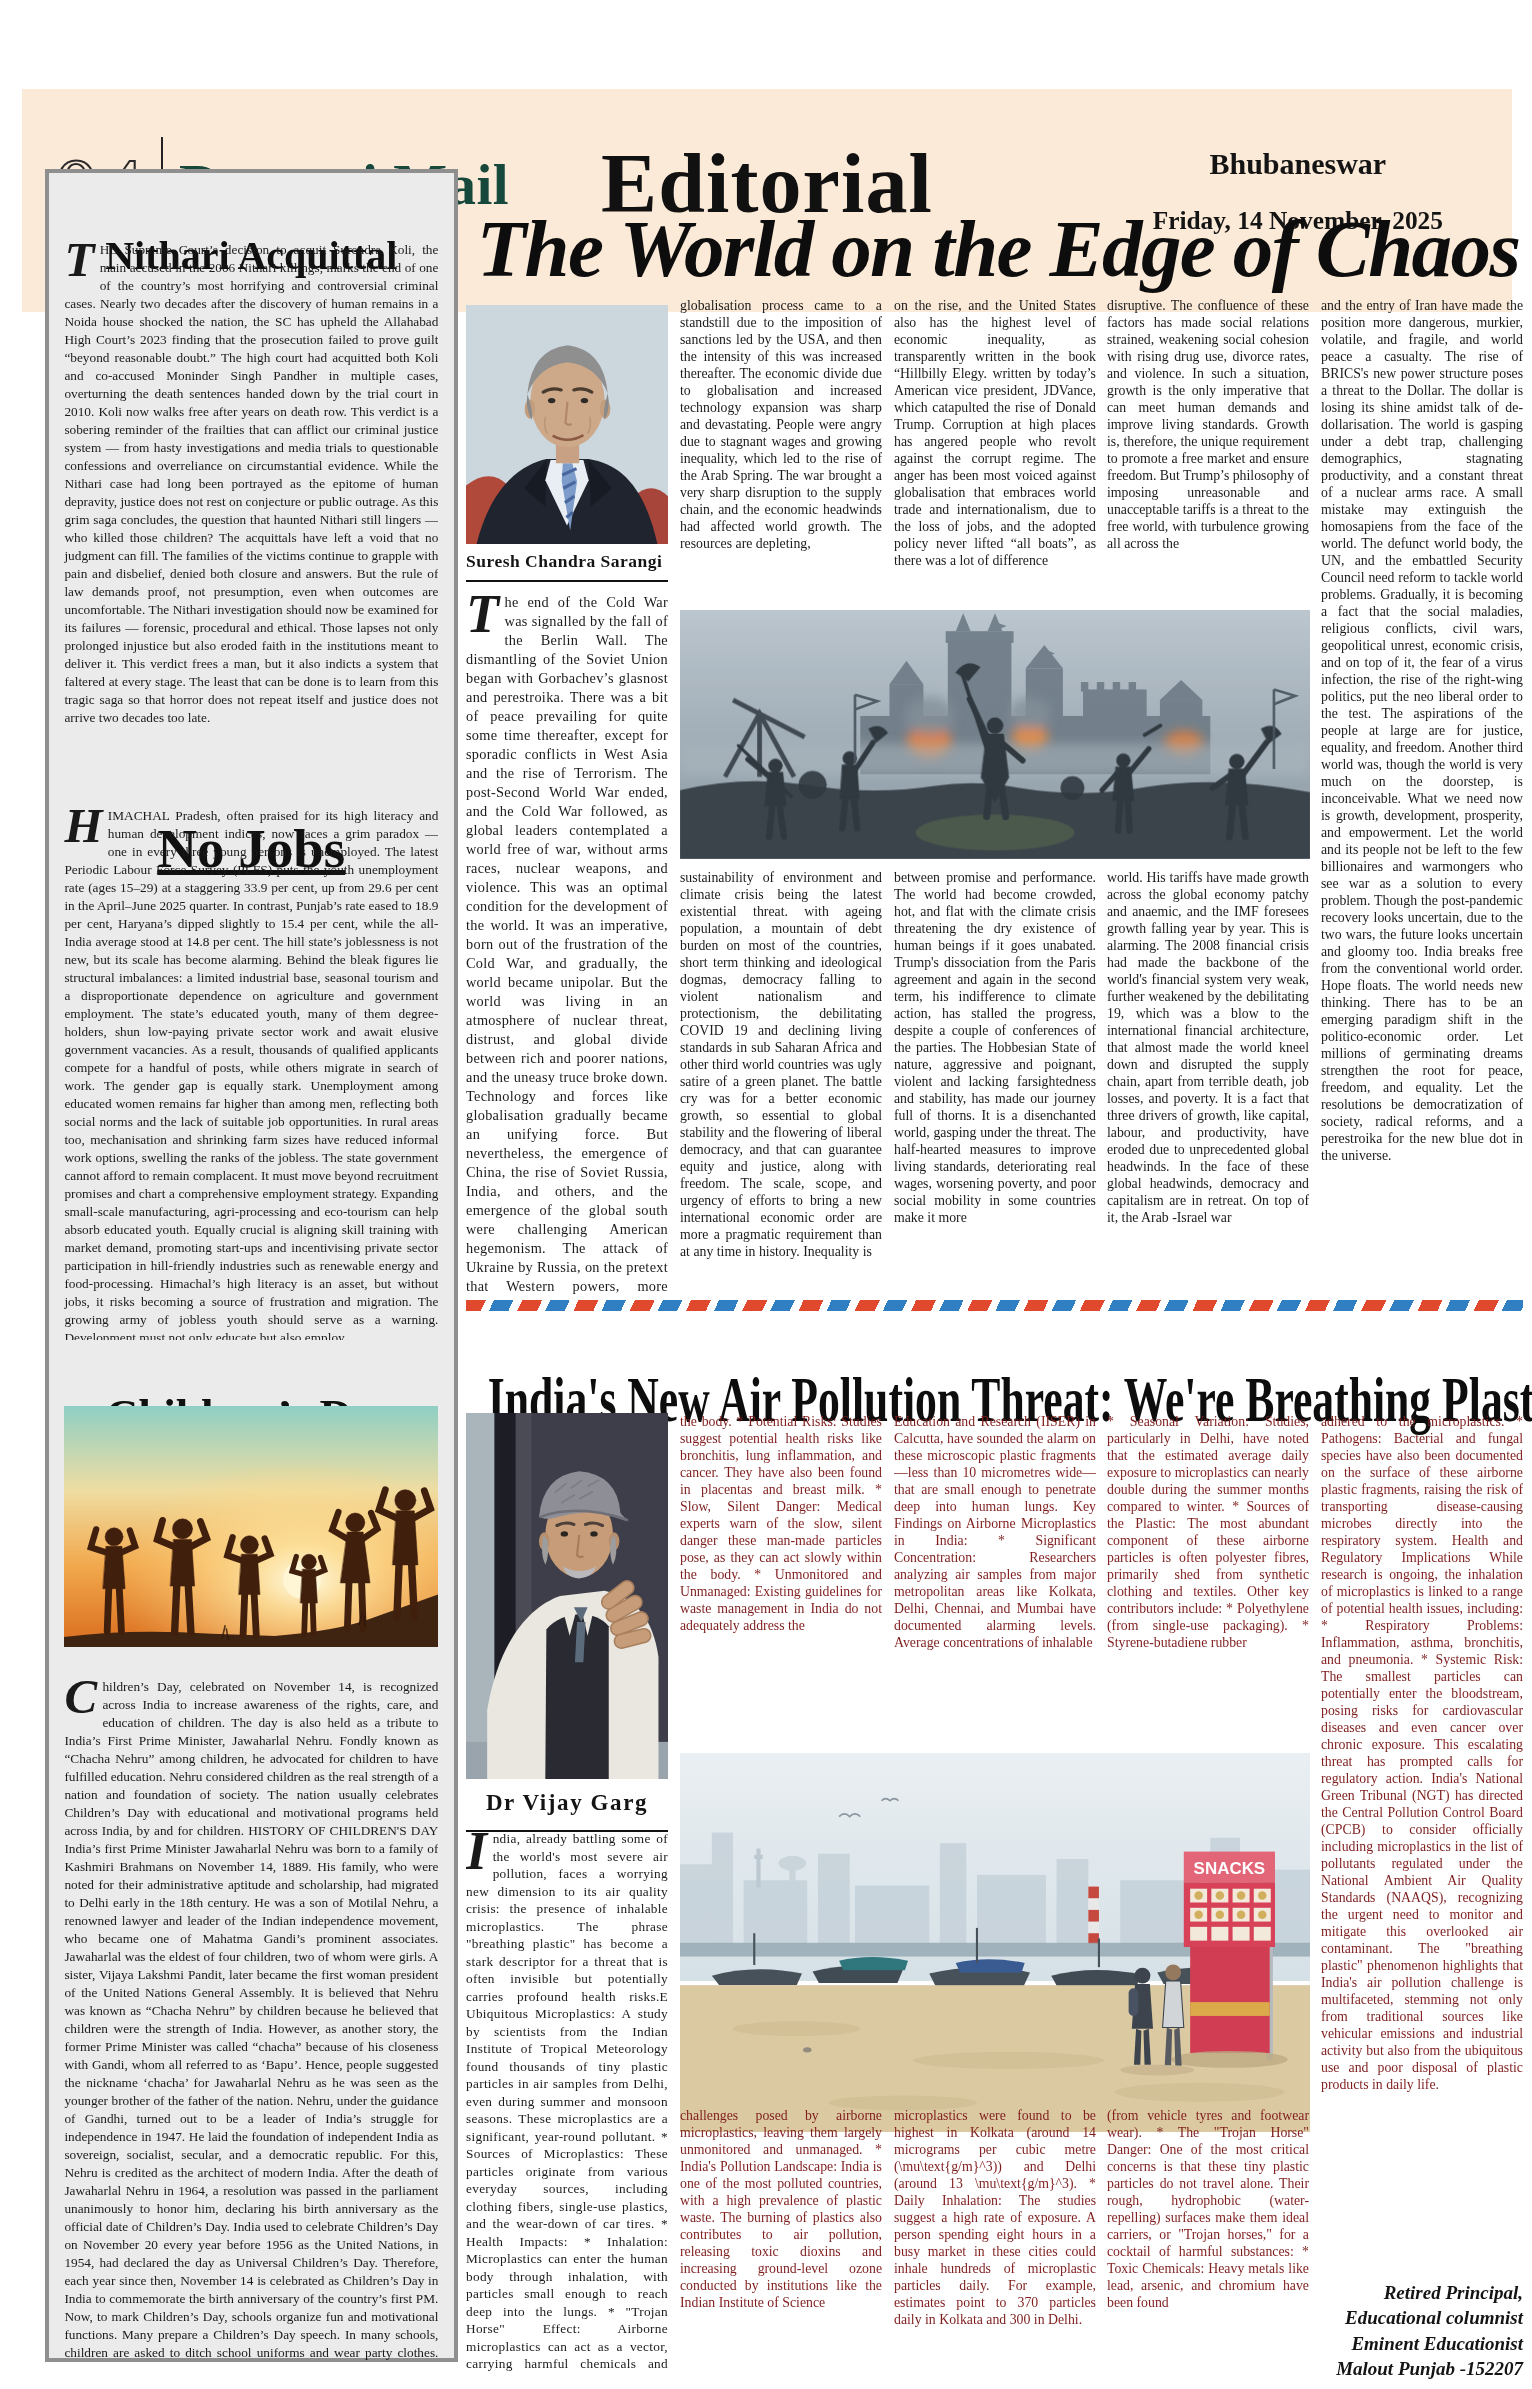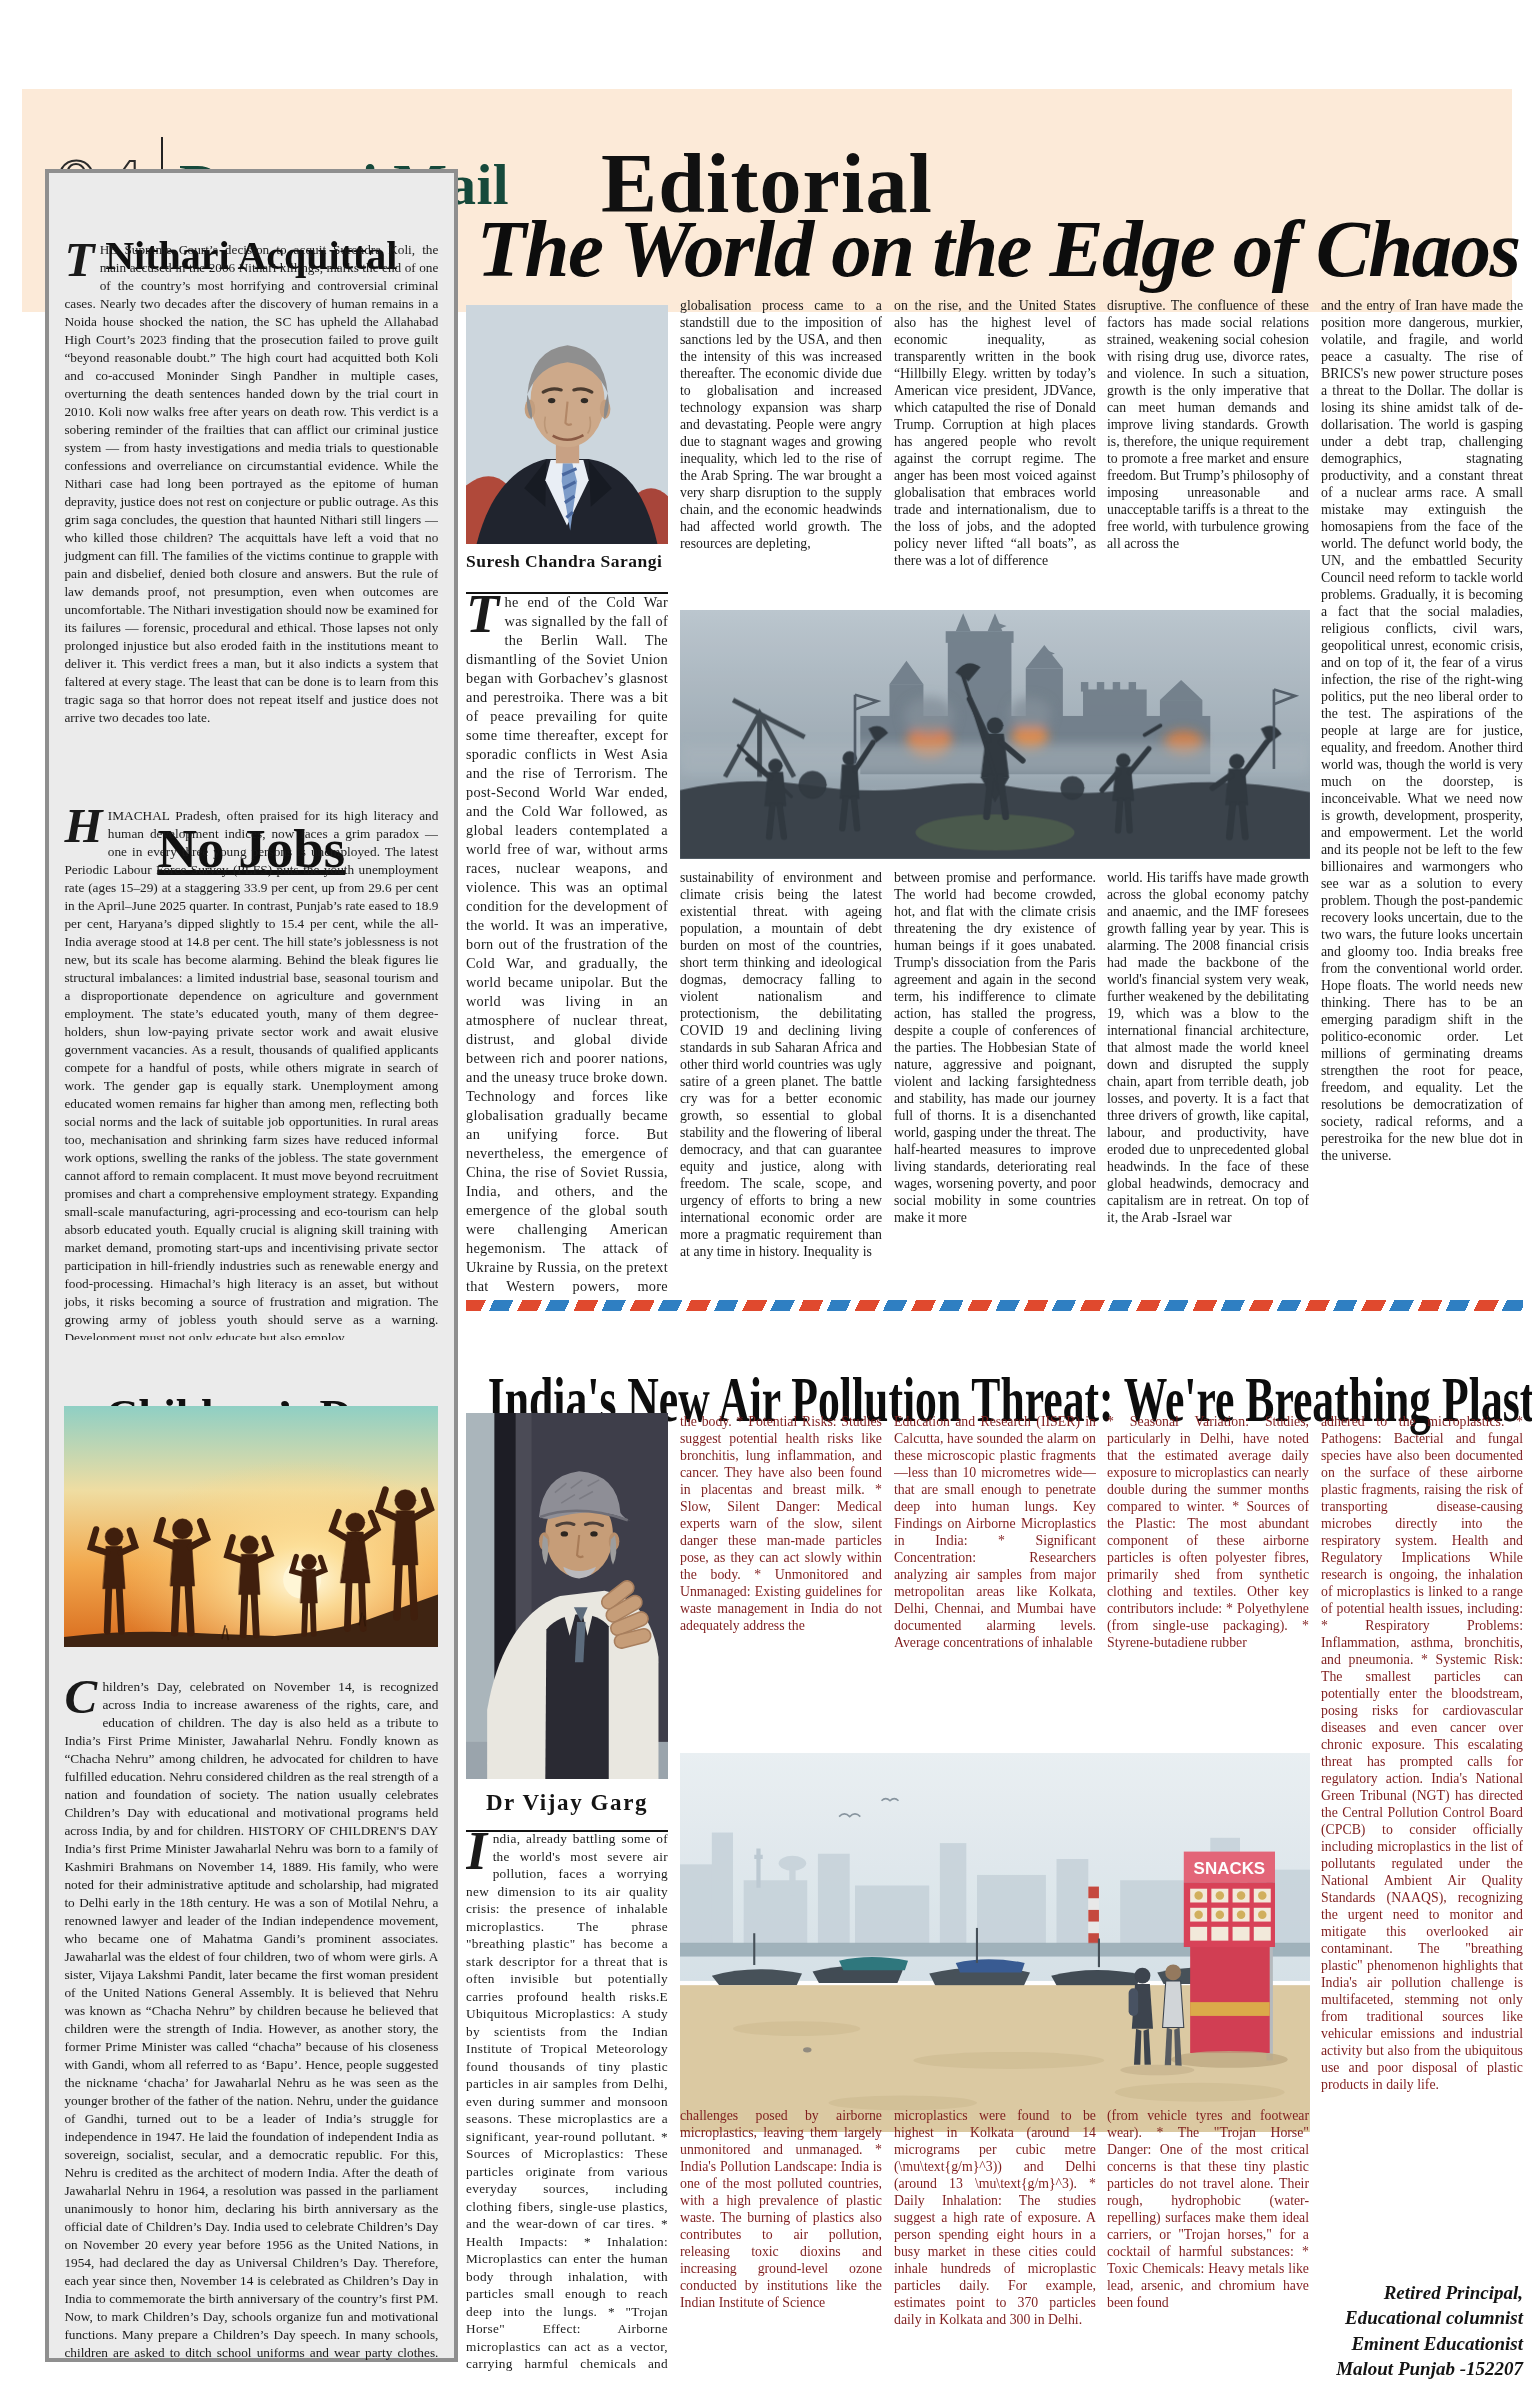--- a/index.html
+++ b/index.html
@@ -31,21 +31,21 @@
   .dc{float:left;font-weight:bold;font-style:italic;padding-right:5.3px;line-height:.78;}
   .dc-lb{font-size:49px;}
 
   
   .main-headline{left:472px;top:149px;width:1052px;text-align:center;white-space:nowrap;
                  font-size:81px;font-weight:bold;font-style:italic;letter-spacing:-1.6px;color:#0d0d0d;}
   .col{width:202px;margin-top:28px;}
   .mbody{font-size:13.8px;line-height:17px;color:#1a1a1a;}
   .m1body{font-size:14.3px;line-height:19px;letter-spacing:0.3px;color:#1a1a1a;}
   .author-name{font-weight:bold;font-size:17.5px;letter-spacing:0.5px;white-space:nowrap;
-               border-bottom:2.1px solid #111;padding-bottom:20px;}
+               border-bottom:2.1px solid #111;padding-bottom:8px;}
   .dc-main{font-size:54px;}
 
   .airmail{left:466px;top:1300px;width:1057px;height:10.6px;
            background:repeating-linear-gradient(115deg,#e0492e 0 18px,#ffffff 18px 25.4px,#2f7fc2 25.4px 43px,#ffffff 43px 51px);}
 
   
   .poll-headline{left:472px;top:1333px;width:1052px;text-align:center;white-space:nowrap;
                  font-size:45px;font-weight:bold;color:#0d0d0d;transform:scale(.97,1.42);transform-origin:center top;}
   .pbody{font-size:13.8px;line-height:17px;color:#7f1d1d;}
   .p1body{font-size:13.3px;line-height:17.5px;letter-spacing:0.3px;color:#1a1a1a;}
@@ -59,20 +59,24 @@
 </head>
 <body>
 
 <div class="page">
 
   <header class="abs masthead">
     <div class="abs pagenum">04</div>
     <div class="abs pn-div"></div>
     <div class="abs papername">Dumani Mail</div>
     <div class="abs sectiontitle">Editorial</div>
+    <div class="abs dateline">
+      <div class="city">Bhubaneswar</div>
+      <div class="date">Friday, 14 November, 2025</div>
+    </div>
   </header>
 
   <section class="abs leftbox">
     <div class="lb-inner">
 
       <h2 class="lb-title" style="top:26px;font-size:40px;">Nithari Acquittal</h2>
       <p class="lb-body just hide" style="top:55px;height:509px;">
         <span class="dc dc-lb">T</span><span>HE Supreme Court’s decision to acquit Surendra Koli, the main accused in the 2006 Nithari killings, marks the end of one of the country’s most horrifying and controversial criminal cases. Nearly two decades after the discovery of human remains in a Noida house shocked the nation, the SC has upheld the Allahabad High Court’s 2023 finding that the prosecution failed to prove guilt “beyond reasonable doubt.” The high court had acquitted both Koli and co-accused Moninder Singh Pandher in multiple cases, overturning the death sentences handed down by the trial court in 2010. Koli now walks free after years on death row. This verdict is a sobering reminder of the frailties that can afflict our criminal justice system — from hasty investigations and media trials to questionable confessions and overreliance on circumstantial evidence. While the Nithari case had long been portrayed as the epitome of human depravity, justice does not rest on conjecture or public outrage. As this grim saga concludes, the question that haunted Nithari still lingers — who killed those children? The acquittals have left a void that no judgment can fill. The families of the victims continue to grapple with pain and disbelief, denied both closure and answers. But the rule of law demands proof, not presumption, even when outcomes are uncomfortable. The Nithari investigation should now be examined for its failures — forensic, procedural and ethical. Those lapses not only prolonged injustice but also eroded faith in the institutions meant to deliver it. This verdict frees a man, but it also indicts a system that faltered at every stage. The least that can be done is to learn from this tragic saga so that horror does not repeat itself and justice does not arrive two decades too late.</span>
       </p>
 

